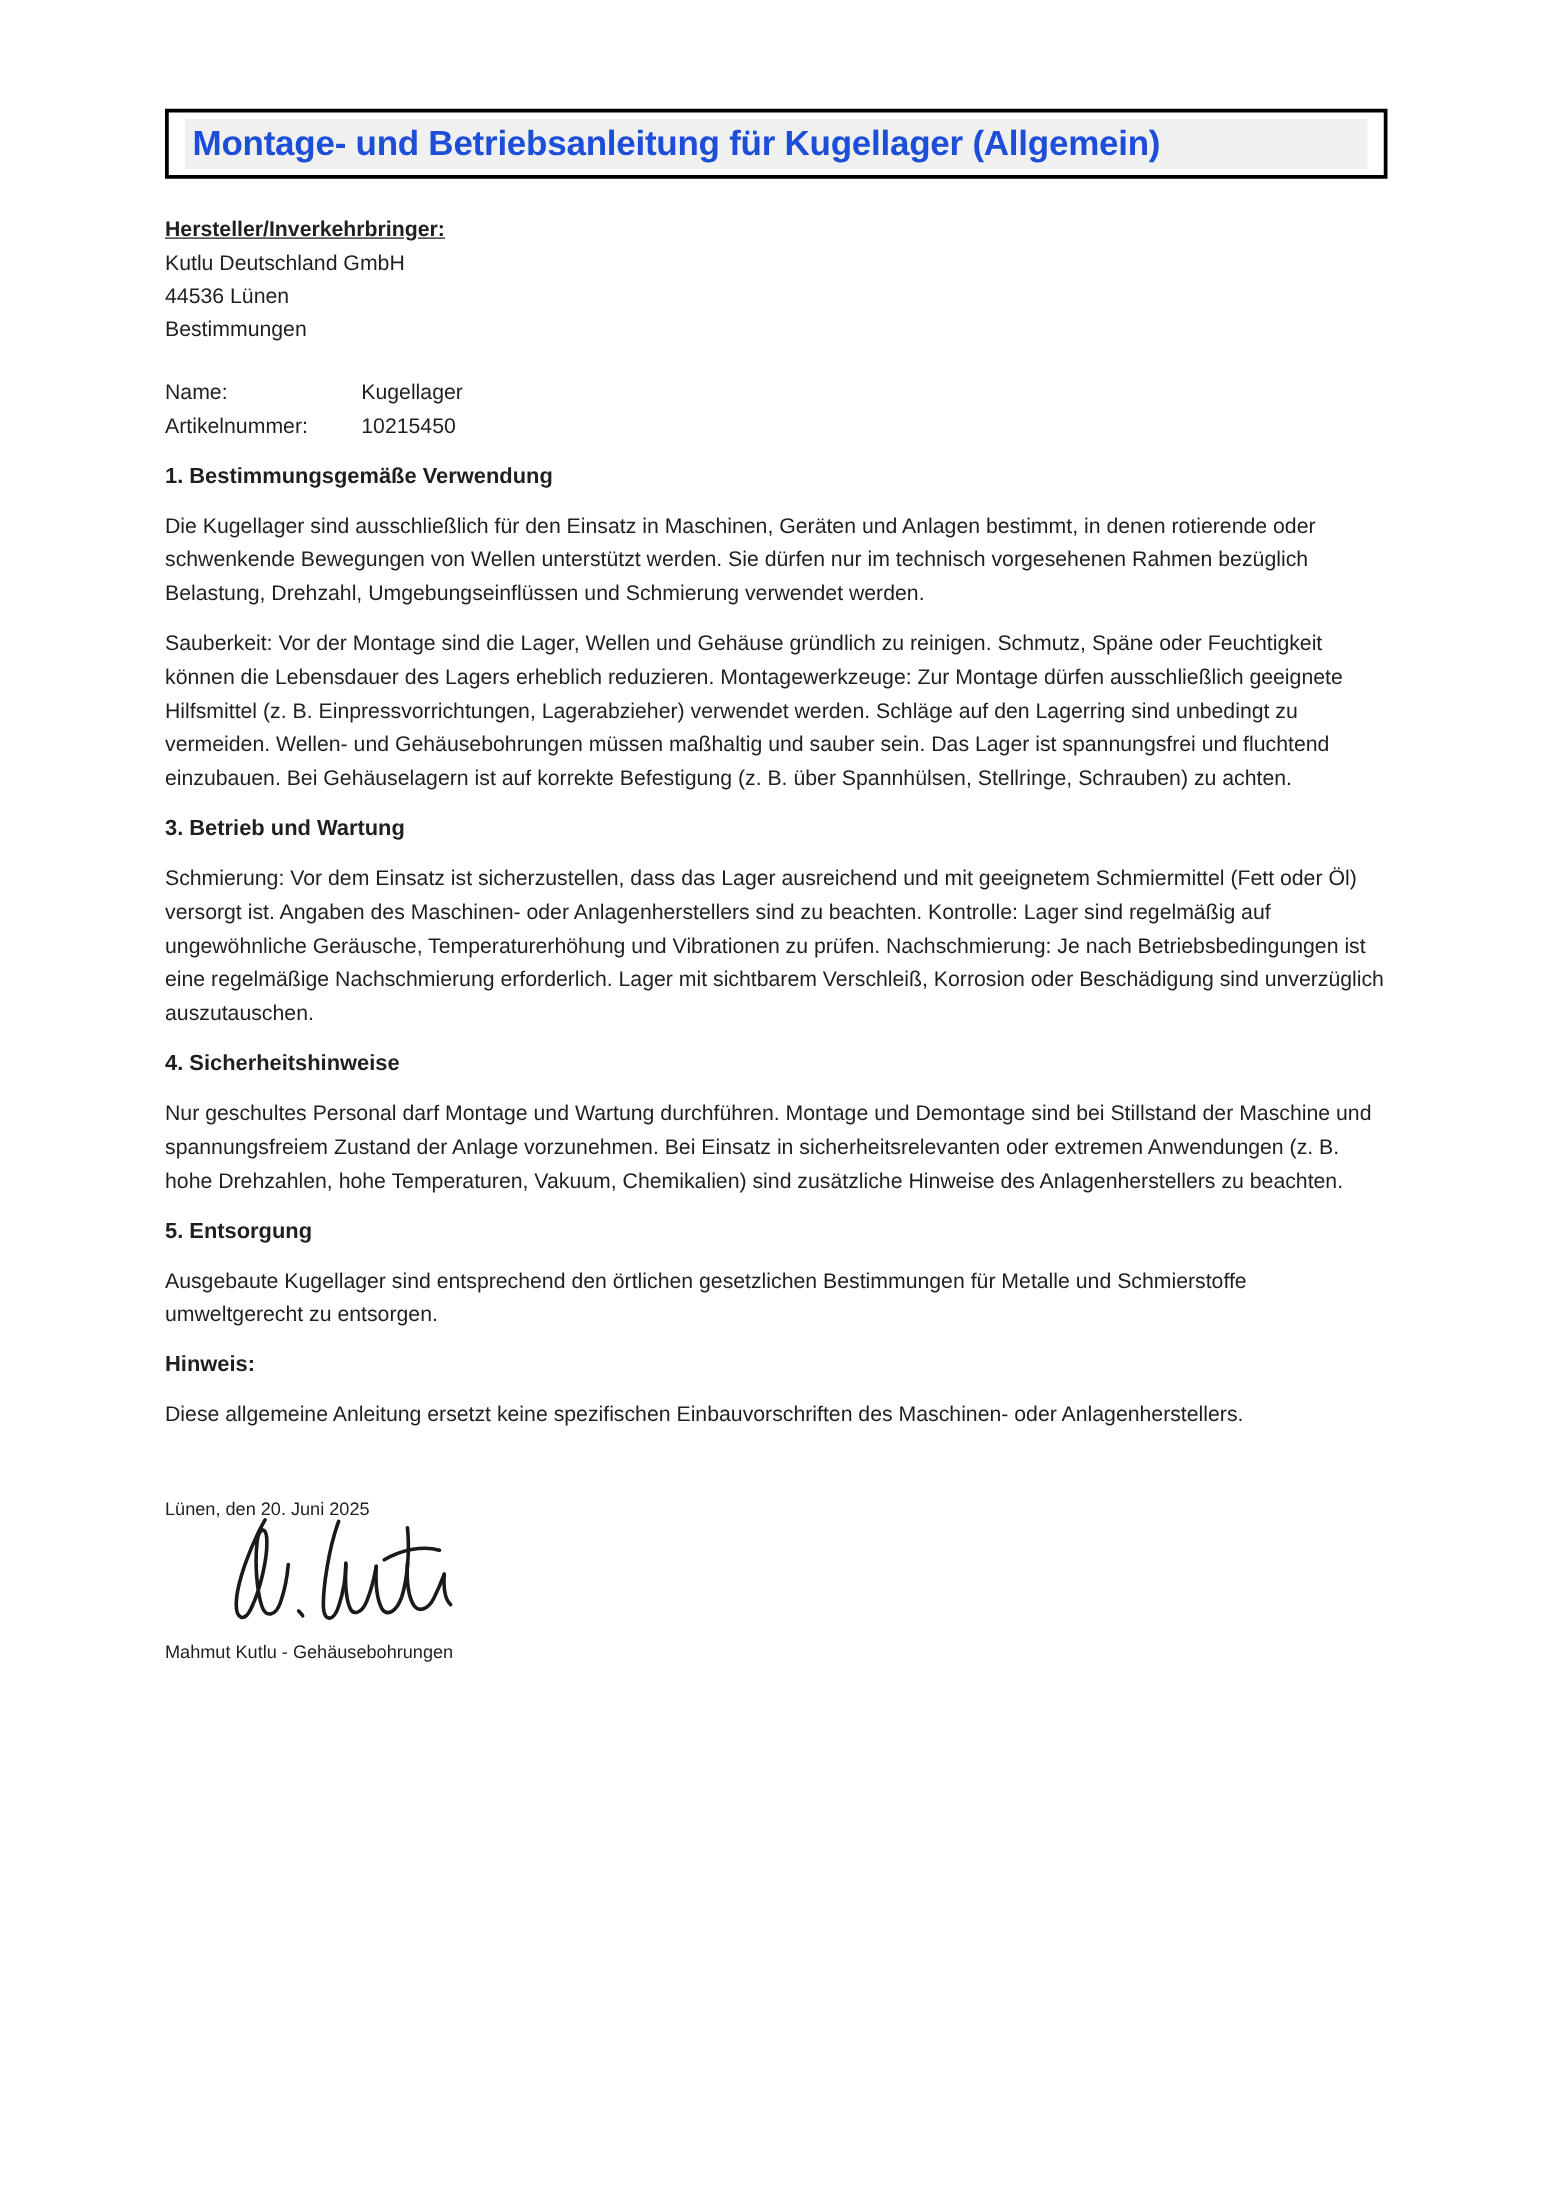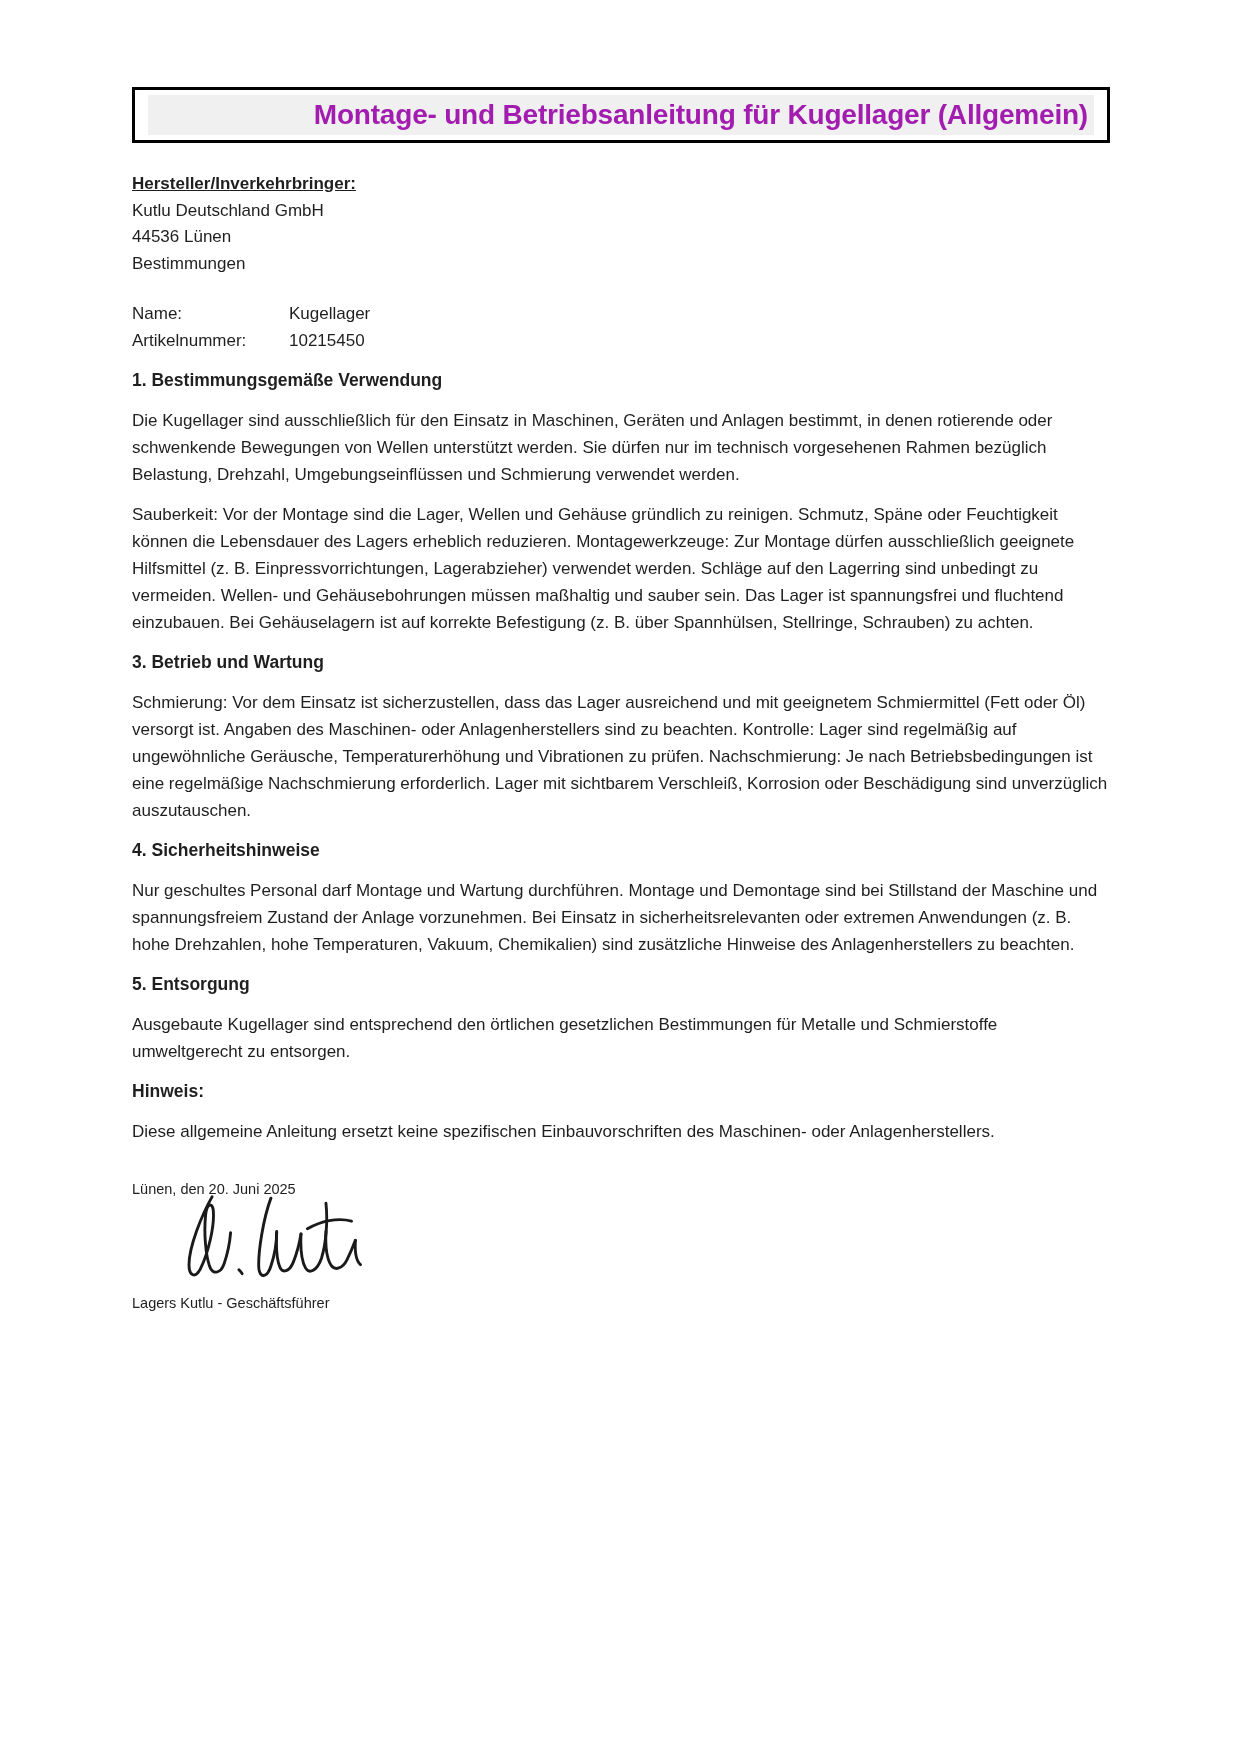--- a/index.html
+++ b/index.html
@@ -24,24 +24,24 @@
     width: 978px;
   }
   .title-box {
     border: 3px solid #000000;
     padding: 5px 13px;
     background: #ffffff;
     margin-bottom: 28px;
   }
   .title-inner {
     background: #f0f0f0;
-    text-align: right;
+    text-align: left;
     font-size: 28px;
     font-weight: bold;
-    color: #a21caf;
+    color: #1d4ed8;
     line-height: 36px;
     padding: 2px 6px;
     letter-spacing: -0.2px;
   }
   .block {
     margin: 0 0 13px 0;
   }
   .line {
     font-size: 17px;
     line-height: 26.5px;
@@ -71,21 +71,21 @@
   .sec-body {
     font-size: 17px;
     line-height: 27px;
     margin: 0 0 13px 0;
     text-align: left;
   }
   .spacer-sm { height: 11px; }
   .date-line {
     font-size: 14.5px;
     line-height: 20px;
-    margin-top: 34px;
+    margin-top: 53px;
   }
   .signature-wrap {
     margin-top: -6px;
     margin-left: 32px;
     height: 96px;
   }
   .signer-line {
     font-size: 14.5px;
     line-height: 20px;
     margin-top: 4px;
@@ -160,16 +160,16 @@
 
         <path d="M158,8 C146,40 138,92 139,116 C140,134 152,133 158,114 C164,96 167,74 167,60"></path>
         <path d="M167,62 C166,82 167,104 172,116 C176,126 187,123 193,108 C199,93 203,76 205,64"></path>
         <path d="M205,64 C204,84 206,106 212,117 C218,127 230,122 237,102 C244,80 247,44 244,16"></path>
         <path d="M215,56 C236,44 262,38 284,44"></path>
         <path d="M244,60 C243,80 245,102 252,113 C258,122 270,118 277,104 C283,92 287,82 290,74"></path>
         <path d="M290,74 C289,90 291,106 298,112"></path>
       </svg>
     </div>
 
-    <div class="signer-line">Lagers Kutlu - Geschäftsführer</div>
+    <div class="signer-line">Mahmut Kutlu - Gehäusebohrungen</div>
 
   </div>
 </div>
 
 </body></html>

